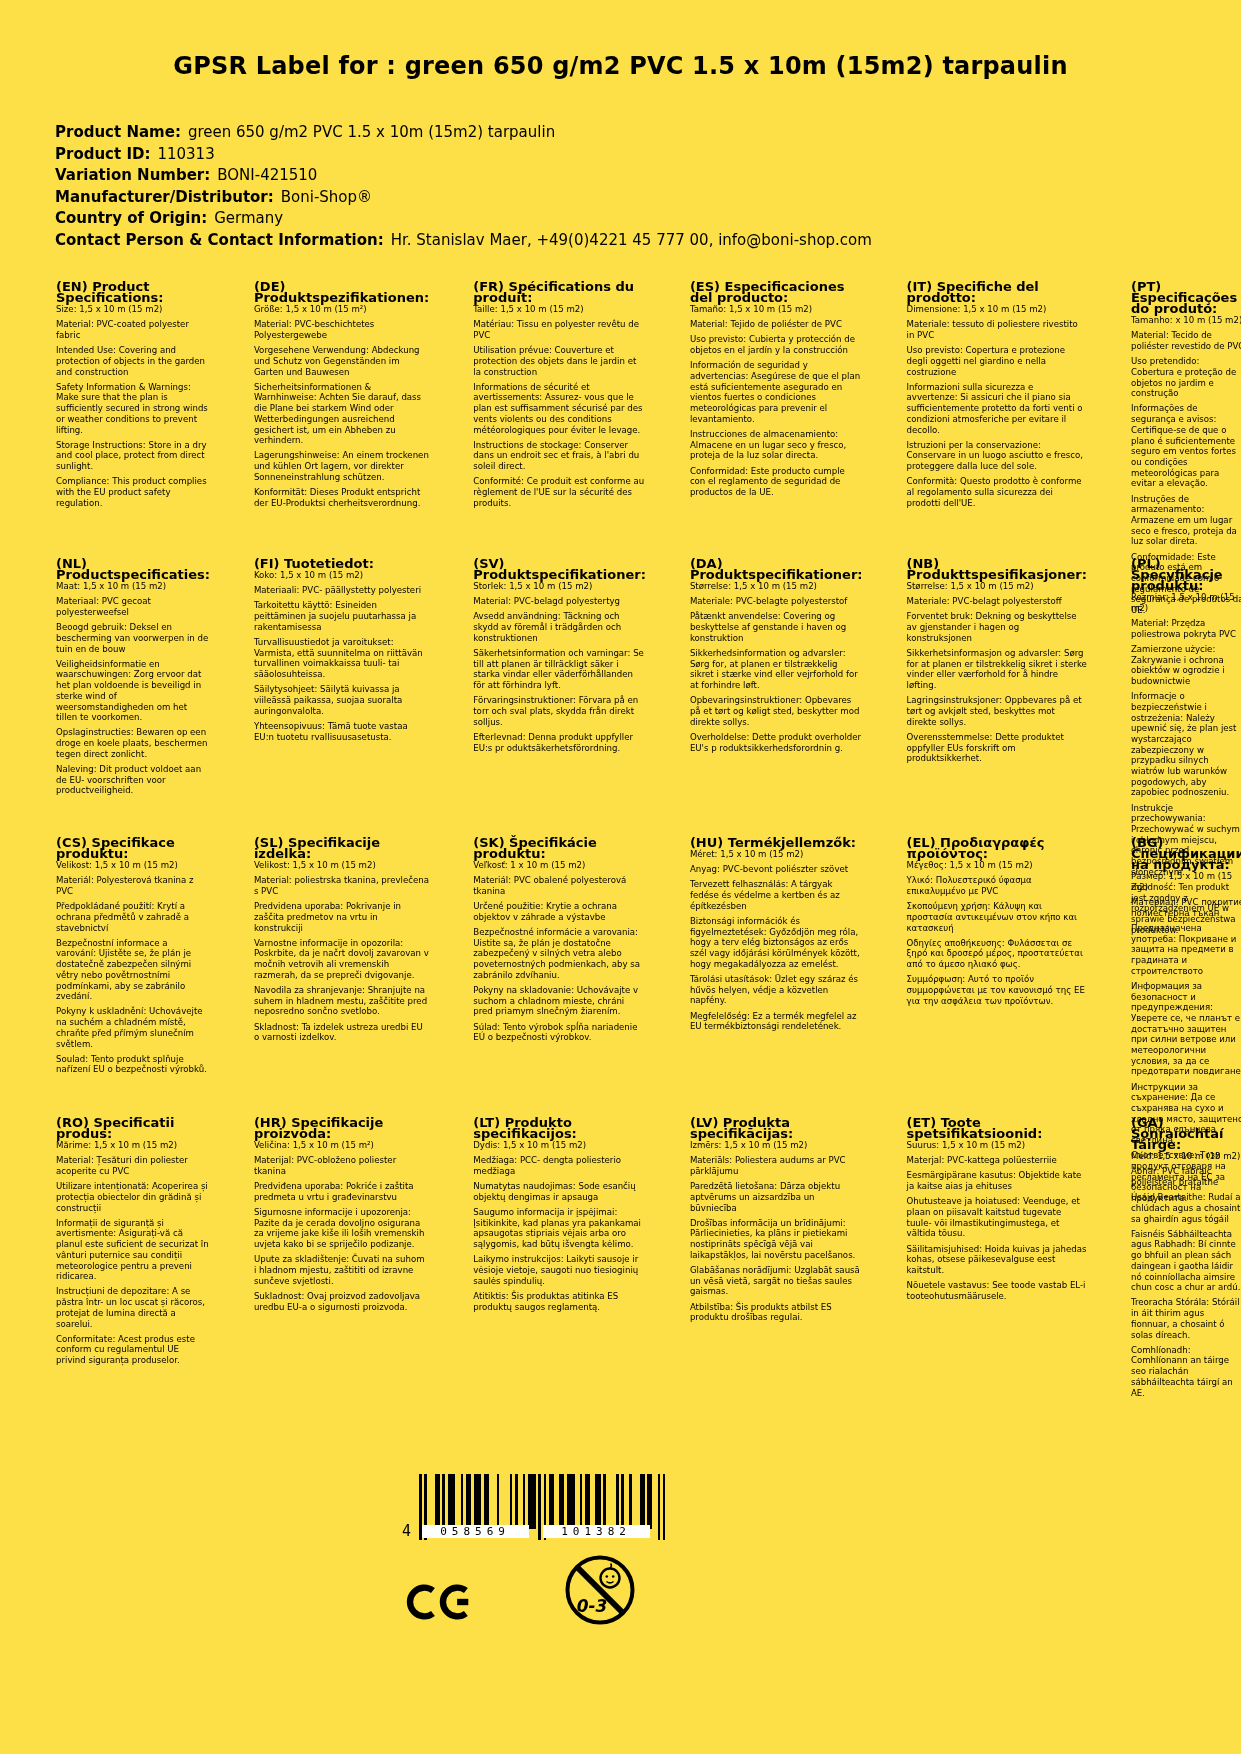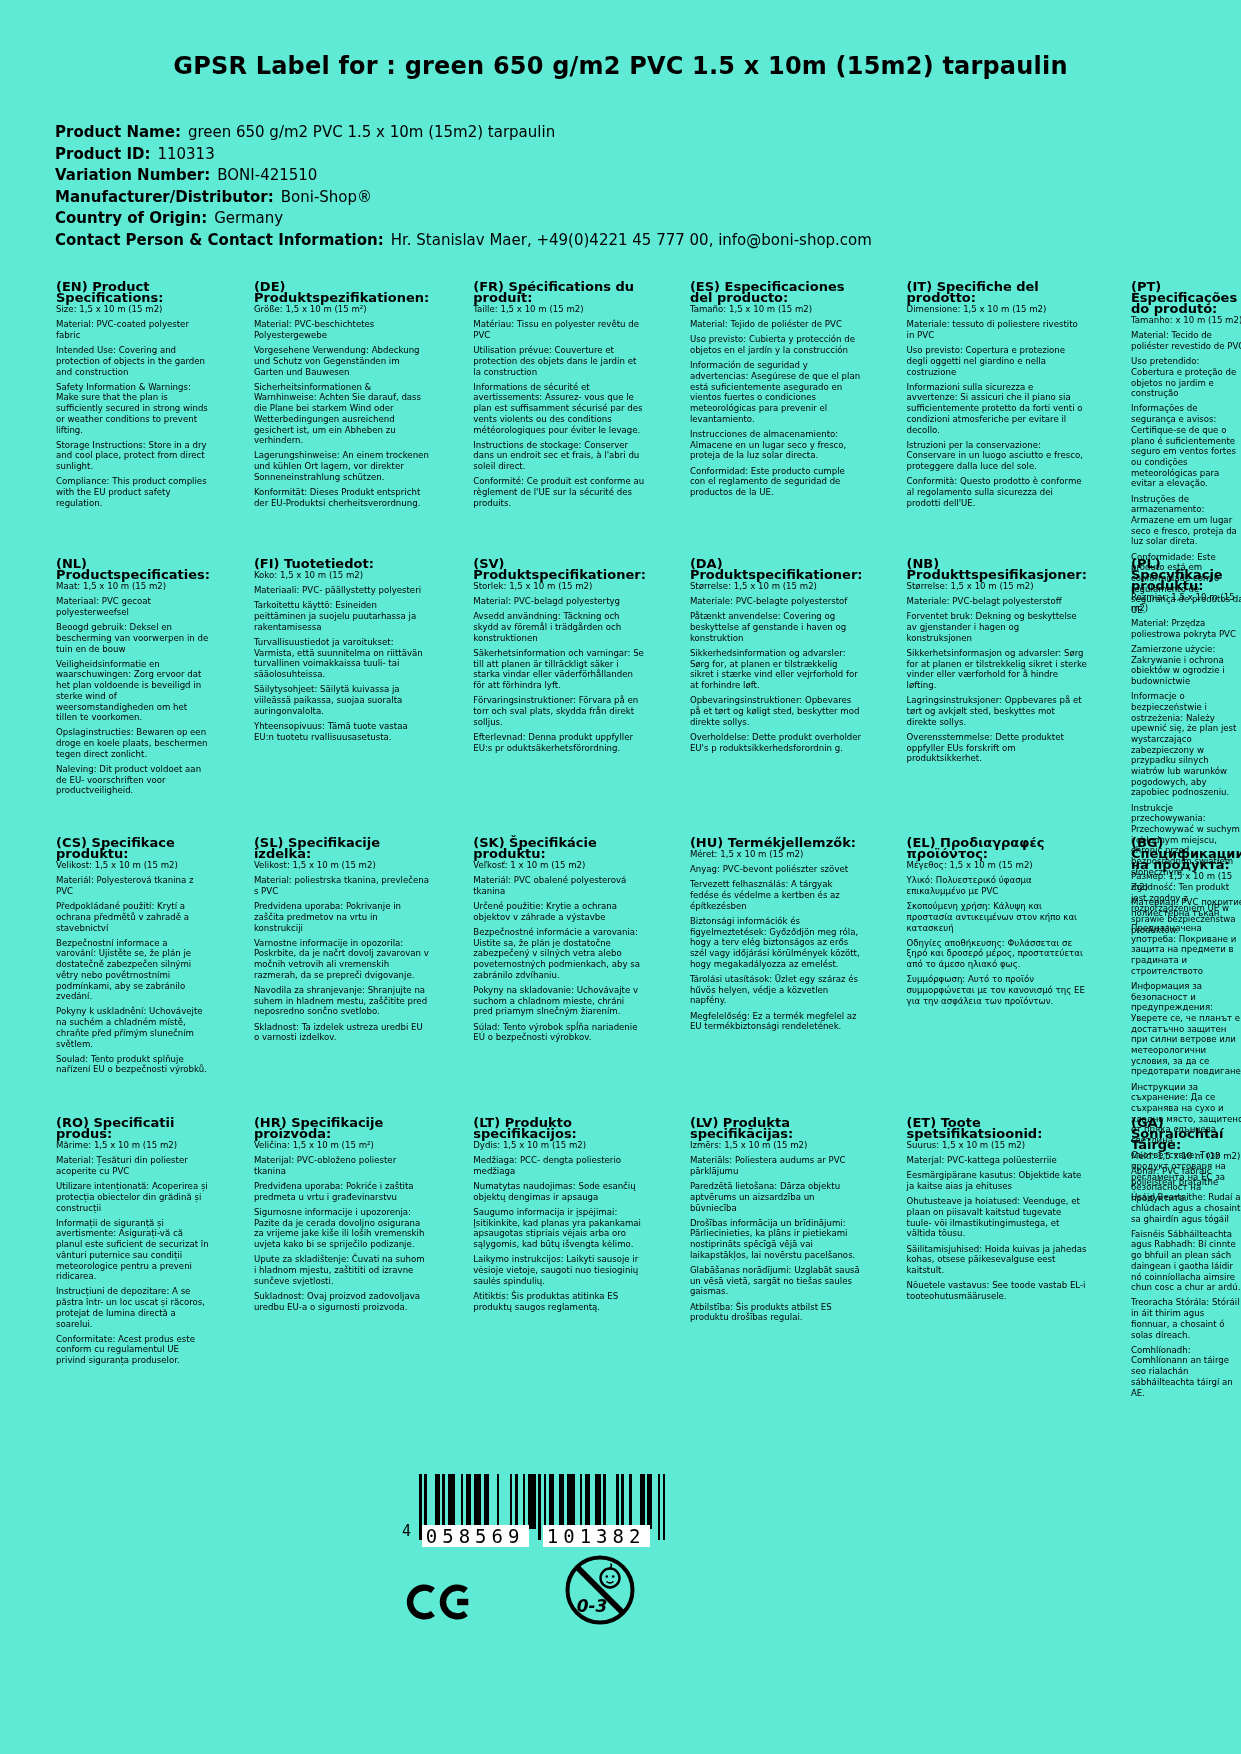--- a/index.html
+++ b/index.html
@@ -1,16 +1,16 @@
 <!DOCTYPE html>
 <html><head>
 <meta charset="utf-8">
 <style>
   html,body{margin:0;padding:0;background:#fff;}
-  .page{position:relative;width:1241px;height:1754px;background:#5eead4;color:#000;
+  .page{position:relative;width:1241px;height:1754px;background:#fde047;color:#000;
         font-family:"DejaVu Sans",sans-serif;overflow:hidden;}
   .title{position:absolute;top:52px;left:0;width:100%;text-align:center;margin:0;
          font-size:24px;font-weight:bold;letter-spacing:.2px;}
   .info{position:absolute;left:55px;top:122px;font-size:15px;line-height:21.5px;}
   .info .line{white-space:nowrap;}
   .info .lbl{font-weight:bold;}
   .info .val{margin-left:7px;}
   .grid{position:absolute;left:56px;top:281px;width:1130px;display:grid;
         grid-template-columns:repeat(6,1fr);column-gap:44px;
         grid-template-rows:277px 279px 280px auto;}
@@ -20,21 +20,21 @@
   .bottom{position:absolute;left:402px;top:1474px;}
   .barcode-row{display:flex;align-items:flex-end;}
   .bc-first{font-size:15px;margin-right:8px;margin-bottom:0px;font-family:"DejaVu Sans Mono",monospace;}
   .bc-area{position:relative;}
   .bars{display:flex;height:66px;align-items:flex-start;}
   .bar{width:2.6px;height:55px;}
   .bar.t{height:66px;}
   .bar.b{background:#000;}
   .bc-nums{position:absolute;top:51px;left:2.6px;width:242px;display:flex;}
   .bc-left,.bc-right{display:inline-block;width:107px;text-align:center;background:#fff;
-        font-size:19px;letter-spacing:5px;font-family:"DejaVu Sans Mono",monospace;}
+        font-size:11px;letter-spacing:5px;font-family:"DejaVu Sans Mono",monospace;}
   .bc-right{margin-left:14px;}
   .icons-row{display:flex;align-items:flex-end;margin-top:22px;font-style:italic;}
   .ce-svg{width:68px;height:48px;margin-left:2px;}
   .age-svg{width:72px;height:72px;margin-left:92px;margin-top:-8px;}
 </style>
 </head>
 <body>
 
 <div class="page">
 

